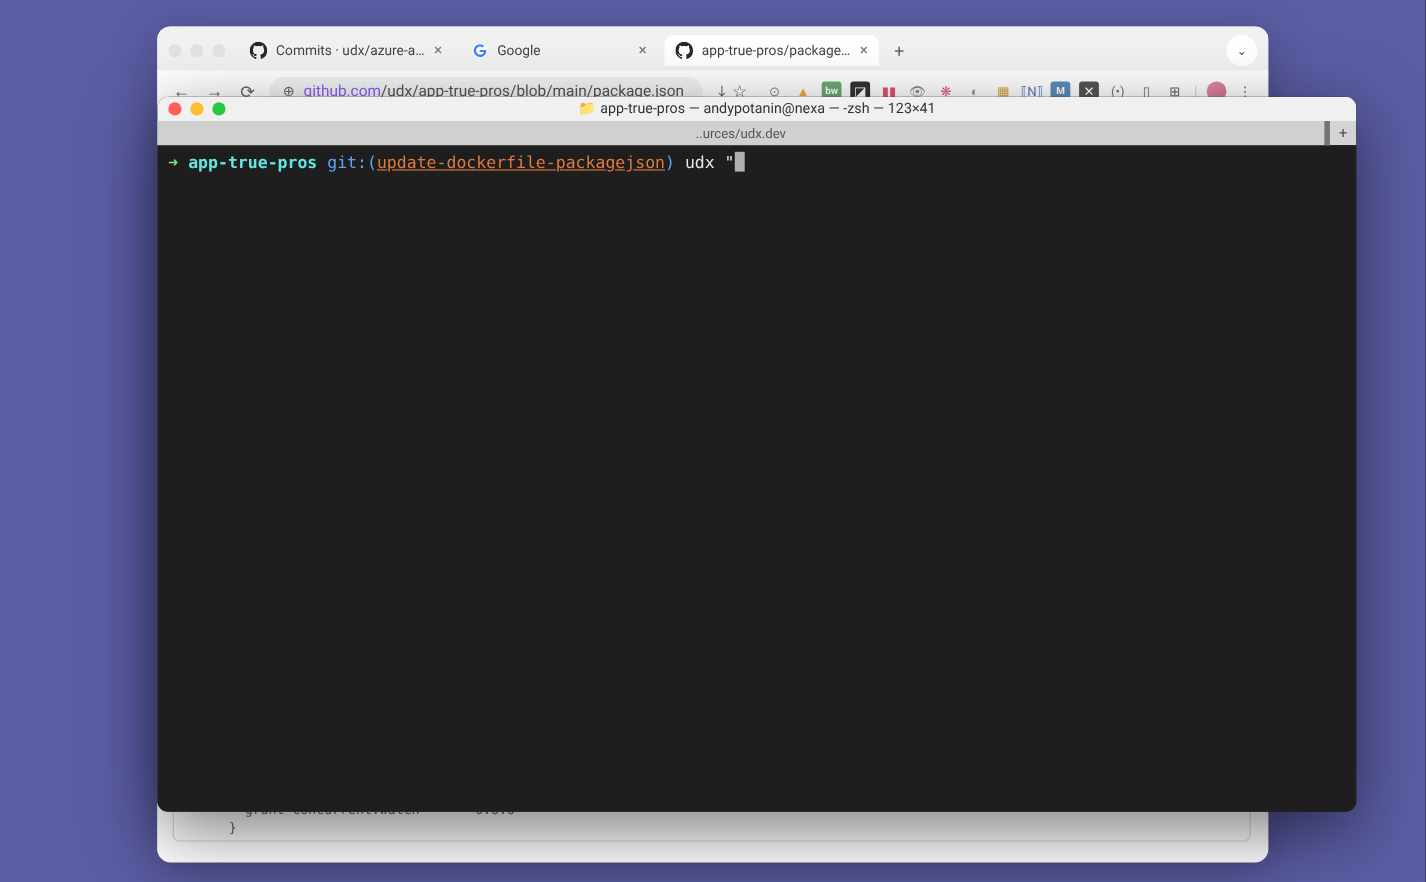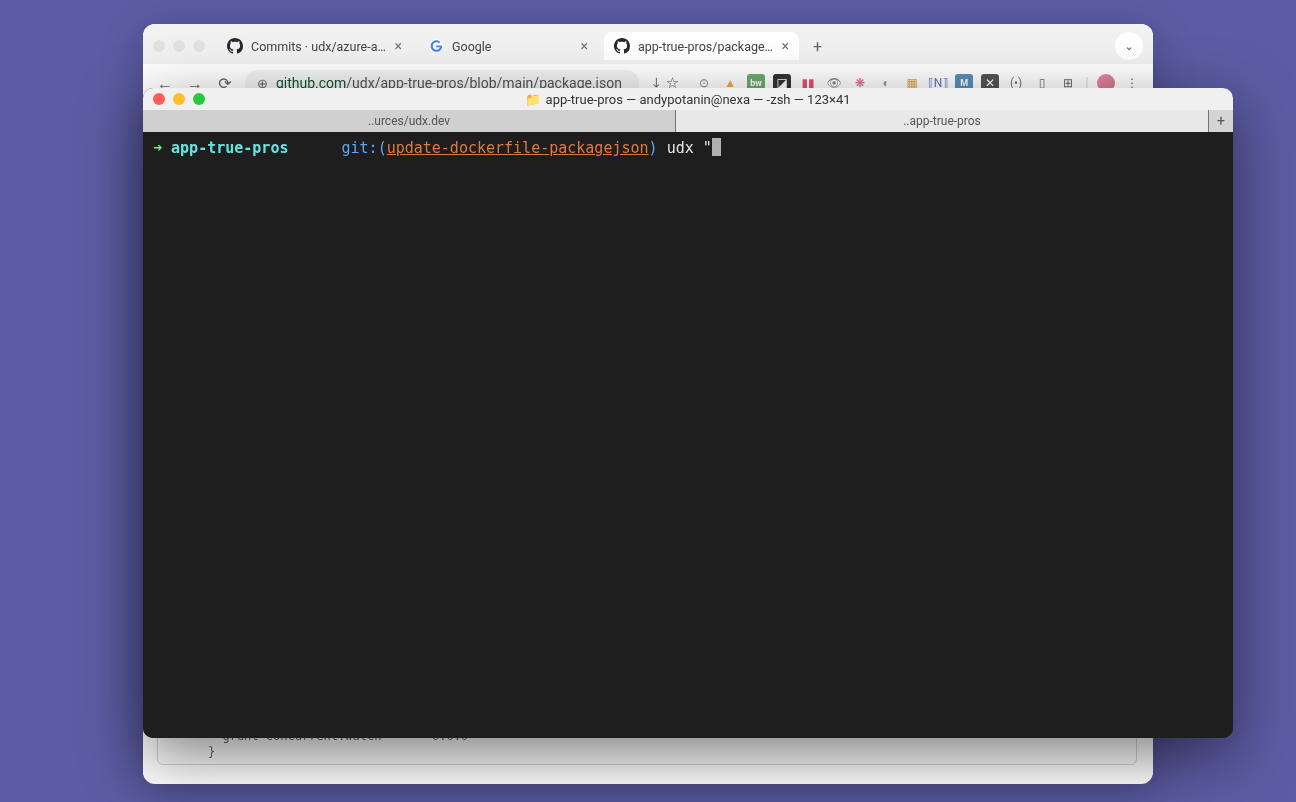--- a/index.html
+++ b/index.html
@@ -67,21 +67,21 @@
   border-radius: 20px;
   display: flex;
   align-items: center;
   padding: 5px 12px;
   gap: 8px;
   font-size: 14px;
   color: #555;
   max-width: 400px;
 }
 .url-box .lock { font-size: 13px; color:#666; }
-.url-box .domain { color:#14532d; }
+.url-box .domain { color:#8b5cf6; }
 .url-actions { display:flex; gap:6px; margin-left:4px; color:#555; font-size:15px;}
 .ext-icons { display:flex; gap:8px; align-items:center; margin-left:6px;}
 .ext-icon { width:18px; height:18px; border-radius:3px; display:flex; align-items:center; justify-content:center; font-size:12px; cursor:pointer;}
 .avatar-sm { width:18px; height:18px; border-radius:50%; background:linear-gradient(135deg,#e8a,#c78); }
 .page-content {
   padding: 10px 14px;
   background:#fff;
 }
 .gh-header { display:flex; align-items:center; gap:10px; margin-bottom:6px;}
 .gh-avatar { width:20px; height:20px; border-radius:50%; background:#d0d4c0; }
@@ -148,34 +148,34 @@
 .term-tl { display:flex; gap:8px; margin-left:10px;}
 .term-tl span { width:12px; height:12px; border-radius:50%; }
 .term-tl .r{background:#ff5f56;} .term-tl .y{background:#ffbd2e;} .term-tl .g{background:#27c93f;}
 .term-title { position:absolute; left:0; right:0; text-align:center; pointer-events:none; display:flex; justify-content:center; align-items:center; gap:4px;}
 .term-tabs {
   height:22px;
   display:flex;
   background:#d4d4d4;
   font-size:12px;
 }
-.term-tab { flex:1; display:flex; align-items:center; justify-content:center; color:#555; cursor:pointer; border-right:1px solid #737373; background:#e8e8e8;}
+.term-tab { flex:1; display:flex; align-items:center; justify-content:center; color:#555; cursor:pointer; border-right:5px solid #737373; background:#e8e8e8;}
 .term-tab.active { background:#d0d0d0; }
 .term-newtab { width:24px; display:flex; align-items:center; justify-content:center; color:#555; cursor:pointer; font-size:14px;}
 .term-body {
   background:#1e1e1e;
   height: calc(100% - 44px);
   padding: 6px 10px;
   font-family: ui-monospace, SFMono-Regular, Menlo, Consolas, monospace;
   font-size: 15px;
   line-height:20px;
 }
 .prompt-arrow { color:#7de38b; }
 .prompt-path { color:#63e6e2; font-weight:600; }
-.prompt-git { color:#5ba7f7;margin-left:44px; }
+.prompt-git { color:#5ba7f7; }
 .prompt-paren { color:#5ba7f7; }
 .prompt-branch { color:#e07a3f;text-decoration:underline; }
 .prompt-cmd { color:#e8e8e8; }
 .cursor { display:inline-block; width:9px; height:18px; background:#b0b0b0; vertical-align:-3px; }
 </style>
 </head>
 <body>
 
 <div class="browser-window">
   <div class="browser-chrome">
@@ -346,21 +346,20 @@
       <span class="y"></span>
       <span class="g"></span>
     </div>
     <div class="term-title">
       <span>📁</span>
       <span>app-true-pros — andypotanin@nexa — -zsh — 123×41</span>
     </div>
   </div>
   <div class="term-tabs">
     <div class="term-tab active">..urces/udx.dev</div>
-    <div class="term-tab">..app-true-pros</div>
     <div class="term-newtab">+</div>
   </div>
   <div class="term-body">
     <span class="prompt-arrow">➜</span>
     <span> </span>
     <span class="prompt-path">app-true-pros</span>
     <span> </span>
     <span class="prompt-git">git:</span><span class="prompt-paren">(</span><span class="prompt-branch">update-dockerfile-packagejson</span><span class="prompt-paren">)</span>
     <span> </span>
     <span class="prompt-cmd">udx "</span><span class="cursor"></span>

